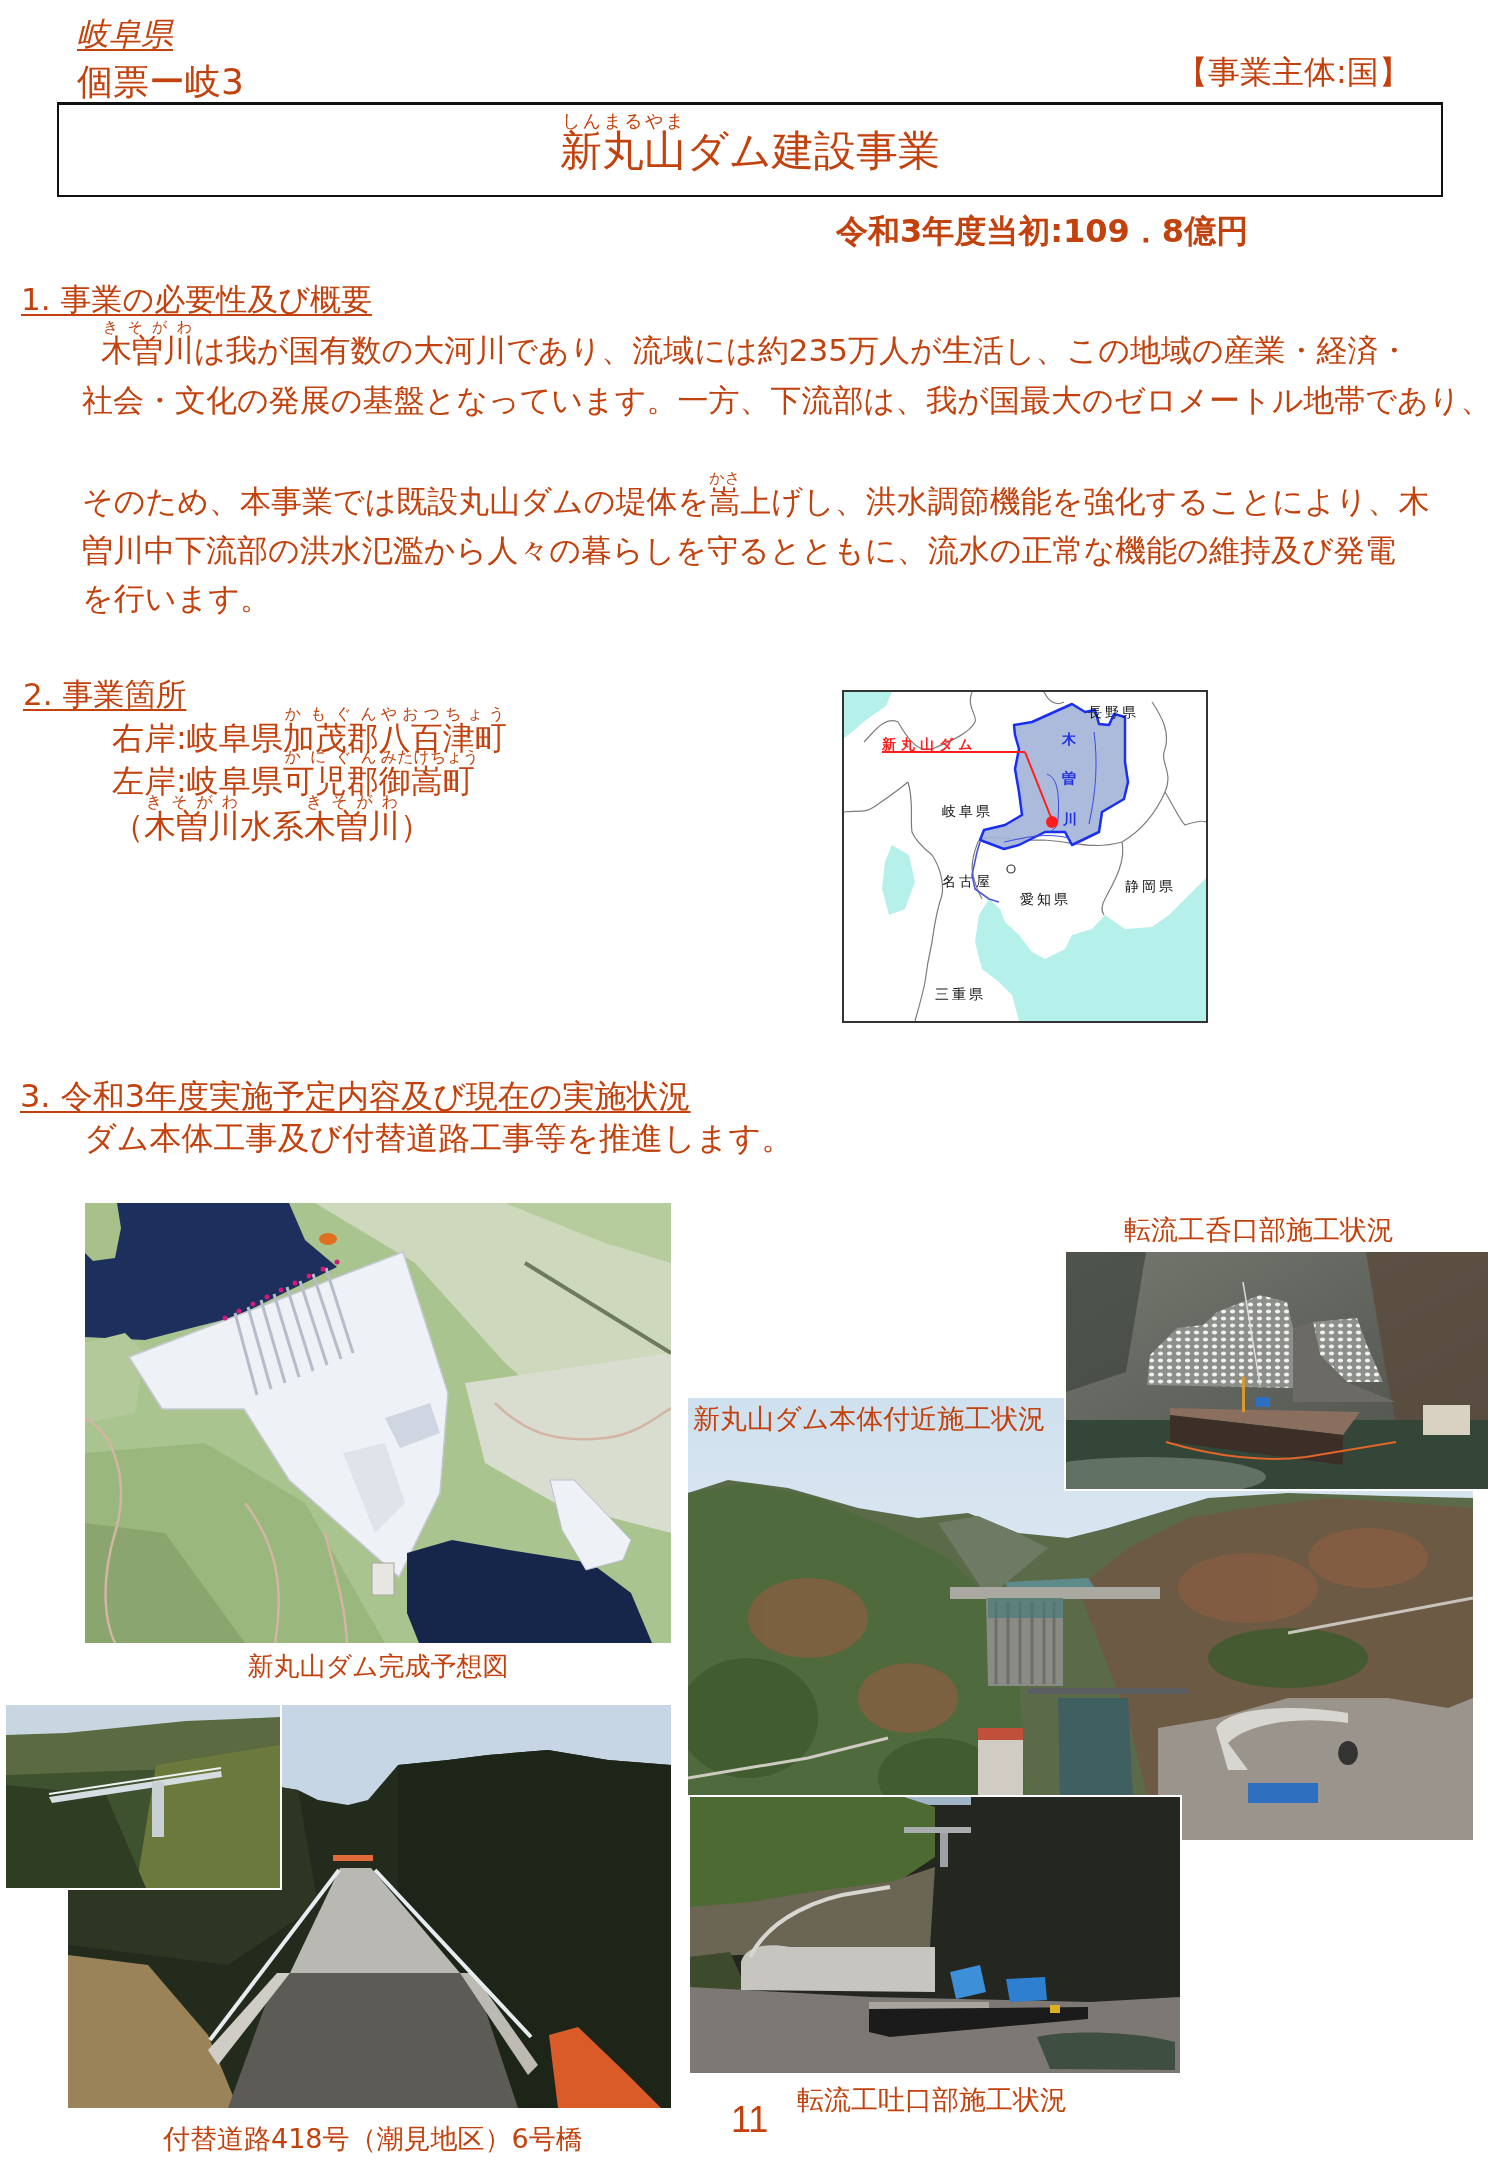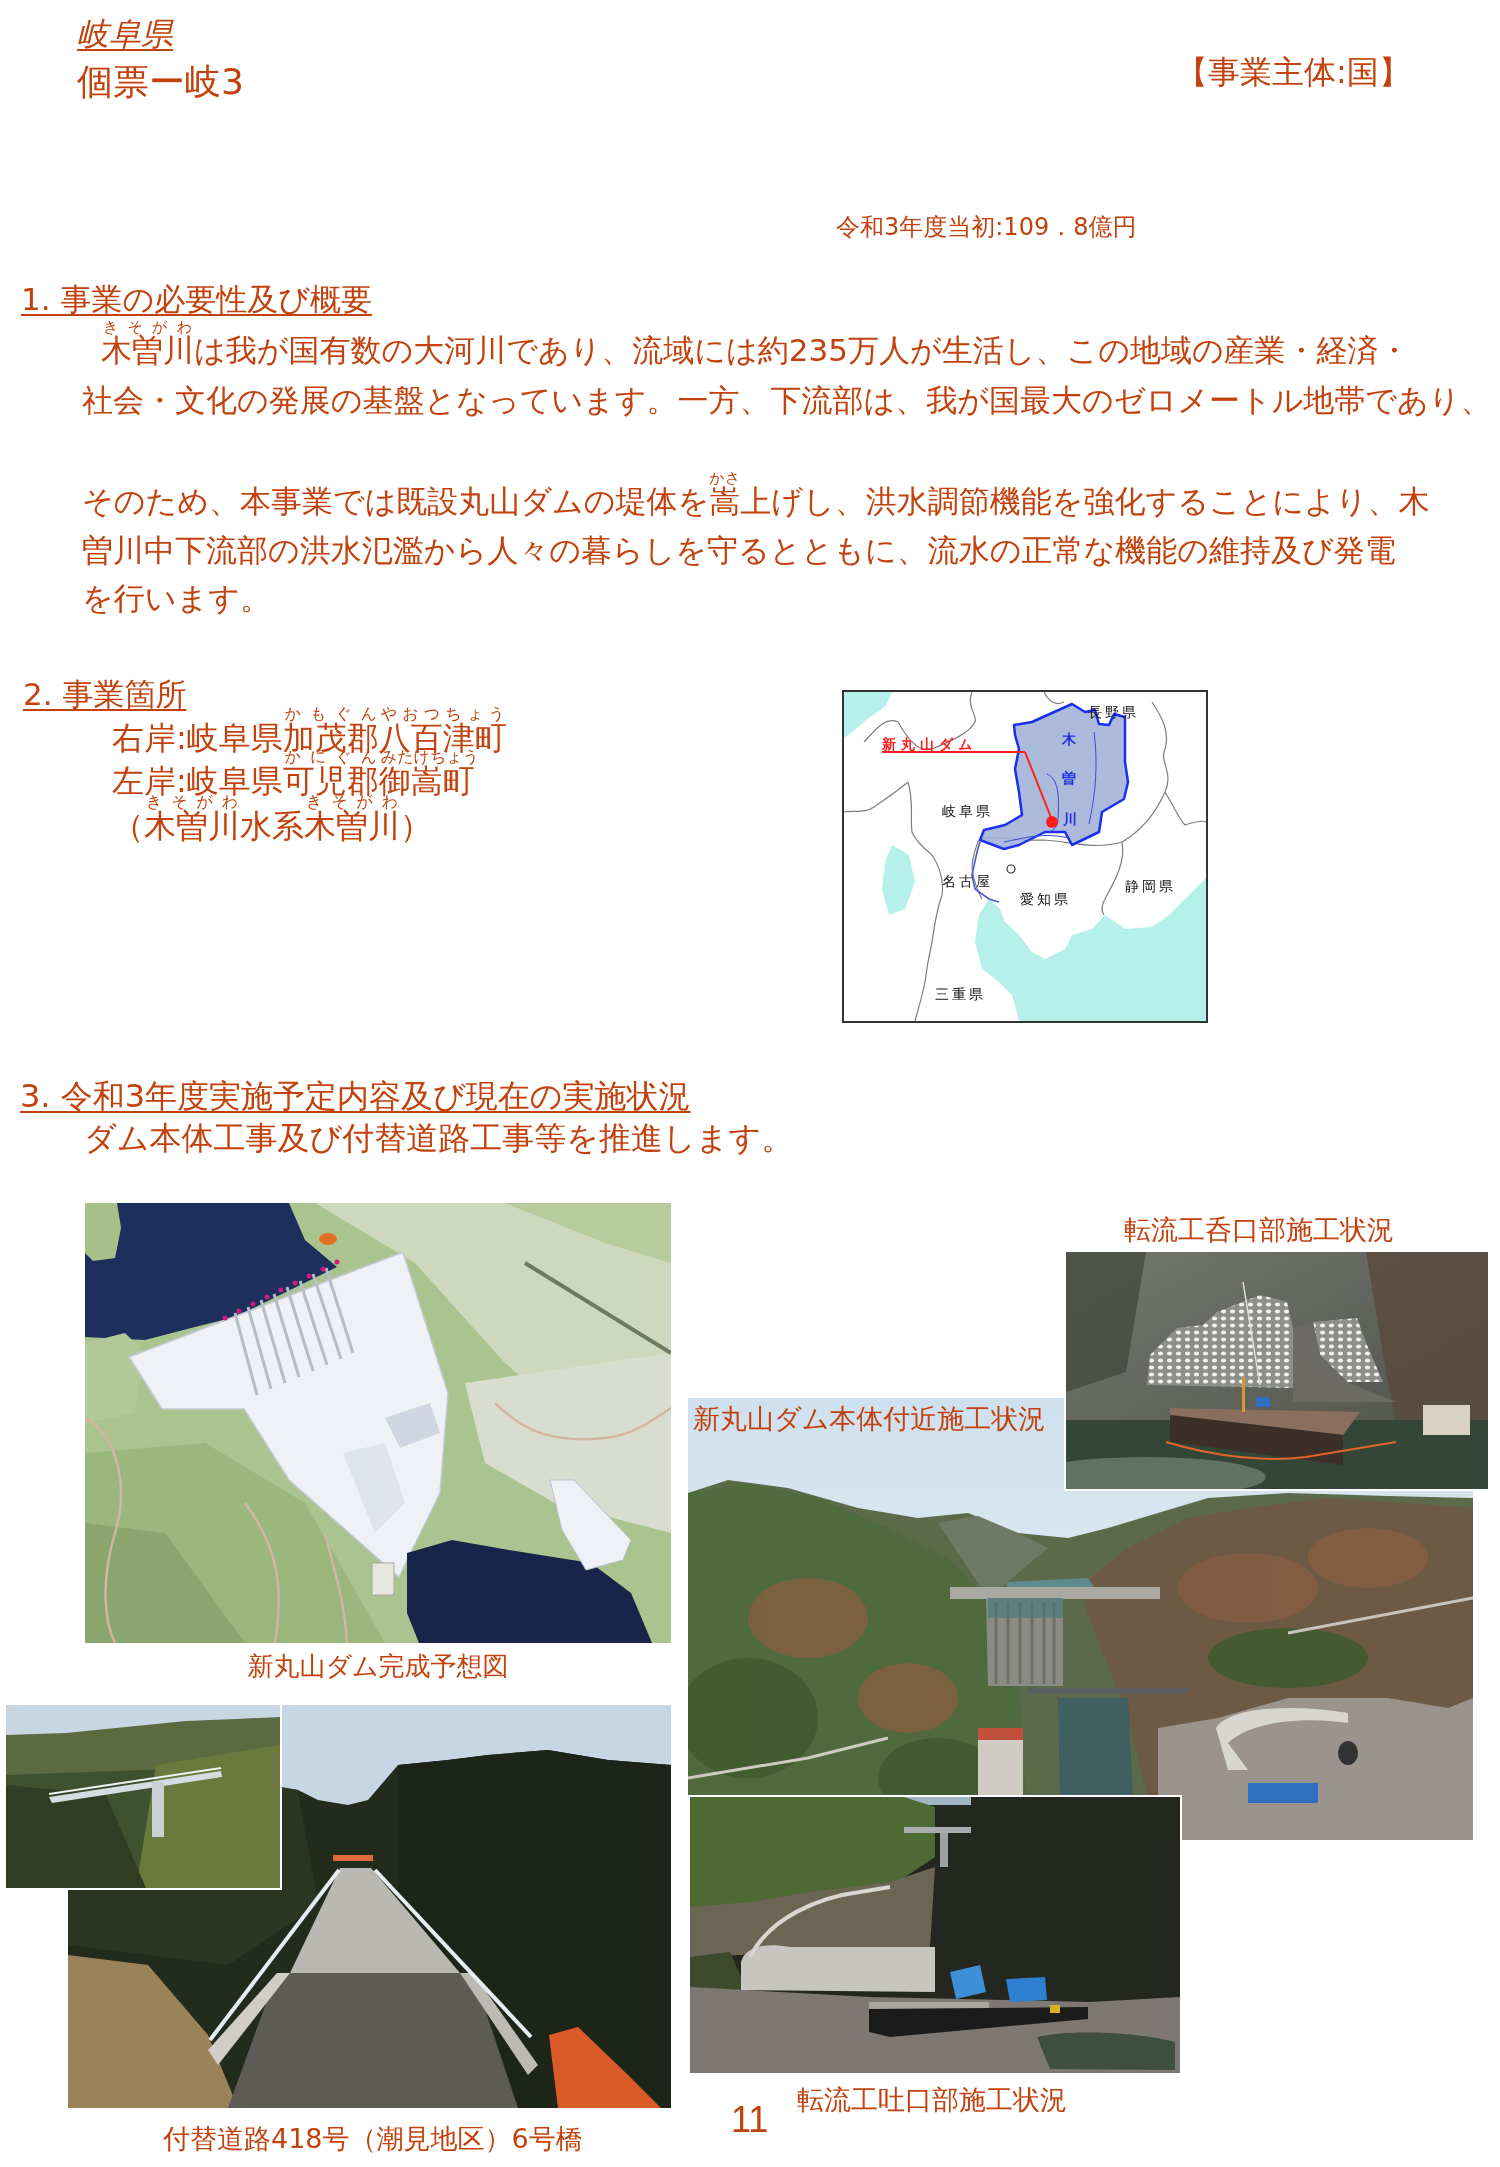--- a/index.html
+++ b/index.html
@@ -20,22 +20,27 @@
 </style>
 </head>
 <body>
 
 <div id="page">
 
   <div class="t u" style="left:77px;top:18px;font-size:32px;font-style:italic;">岐阜県</div>
   <div class="t" style="left:77px;top:64px;font-size:36px;">個票ー岐3</div>
   <div class="t" style="left:1176px;top:56px;font-size:32px;">【事業主体:国】</div>
 
-
-  <div class="t" style="left:836px;top:215px;font-size:24px;">令和3年度当初:109．8億円</div>
+  <div style="position:absolute;left:57px;top:102px;width:1386px;height:95px;box-sizing:border-box;border:2px solid #111;border-top-width:3px;">
+    <div class="t" style="left:0;right:0;top:25px;text-align:center;font-size:42px;">
+      <span class="rb"><span class="rt" style="font-size:18px;">しんまるやま</span><span>新丸山</span></span><span>ダム建設事業</span>
+    </div>
+  </div>
+
+  <div class="t" style="left:836px;top:215px;font-size:32px;font-weight:bold;">令和3年度当初:109．8億円</div>
 
   <div class="t u" style="left:21px;top:284px;font-size:31px;">1. 事業の必要性及び概要</div>
 
   <div class="t body-line" style="left:101px;top:335px;">
     <span class="rb"><span class="rt" style="font-size:15px;">きそがわ</span><span>木曽川</span></span><span>は我が国有数の大河川であり、流域には約235万人が生活し、この地域の産業・経済・</span>
   </div>
   <div class="t body-line" style="left:82px;top:385px;">社会・文化の発展の基盤となっています。一方、下流部は、我が国最大のゼロメートル地帯であり、</div>
   <div class="t body-line" style="left:82px;top:535px;">曽川中下流部の洪水氾濫から人々の暮らしを守るとともに、流水の正常な機能の維持及び発電</div>
   <div class="t body-line" style="left:82px;top:486px;">
     <span>そのため、本事業では既設丸山ダムの堤体を</span><span class="rb"><span class="rt" style="font-size:15px;left:0;right:0;">かさ</span><span>嵩</span></span><span>上げし、洪水調節機能を強化することにより、木</span>

